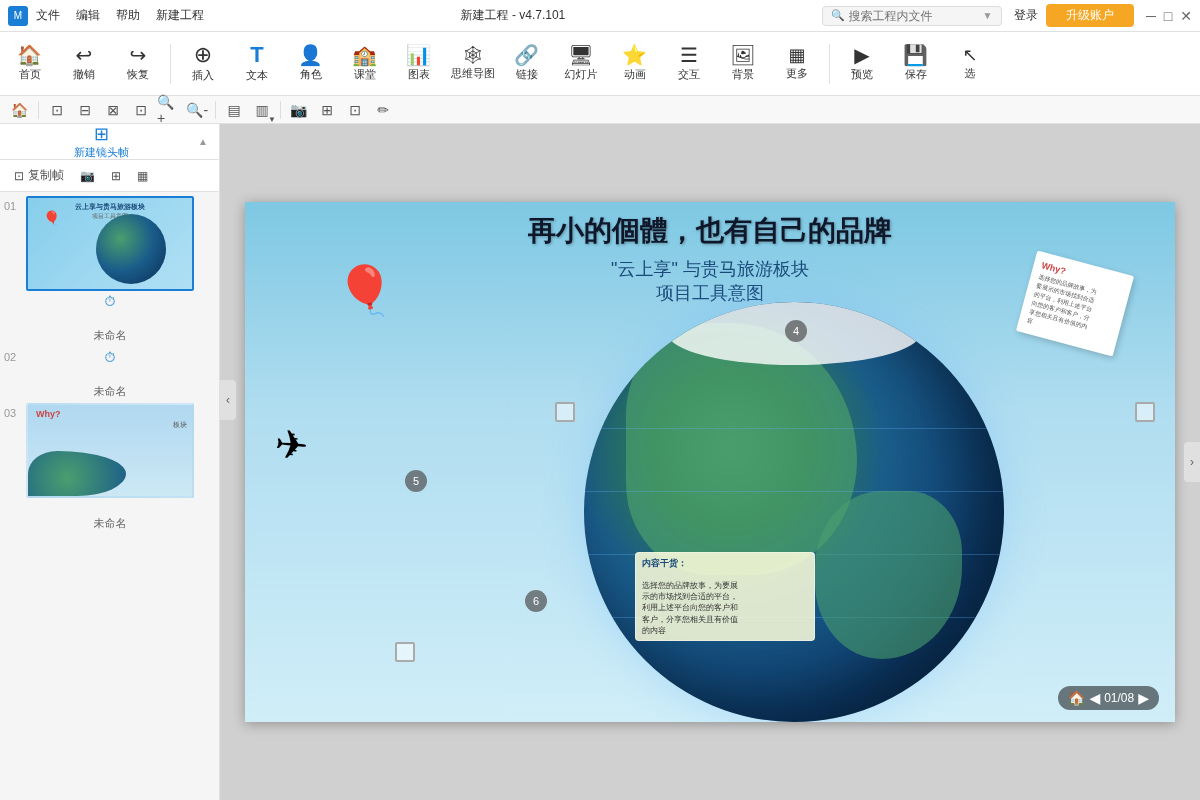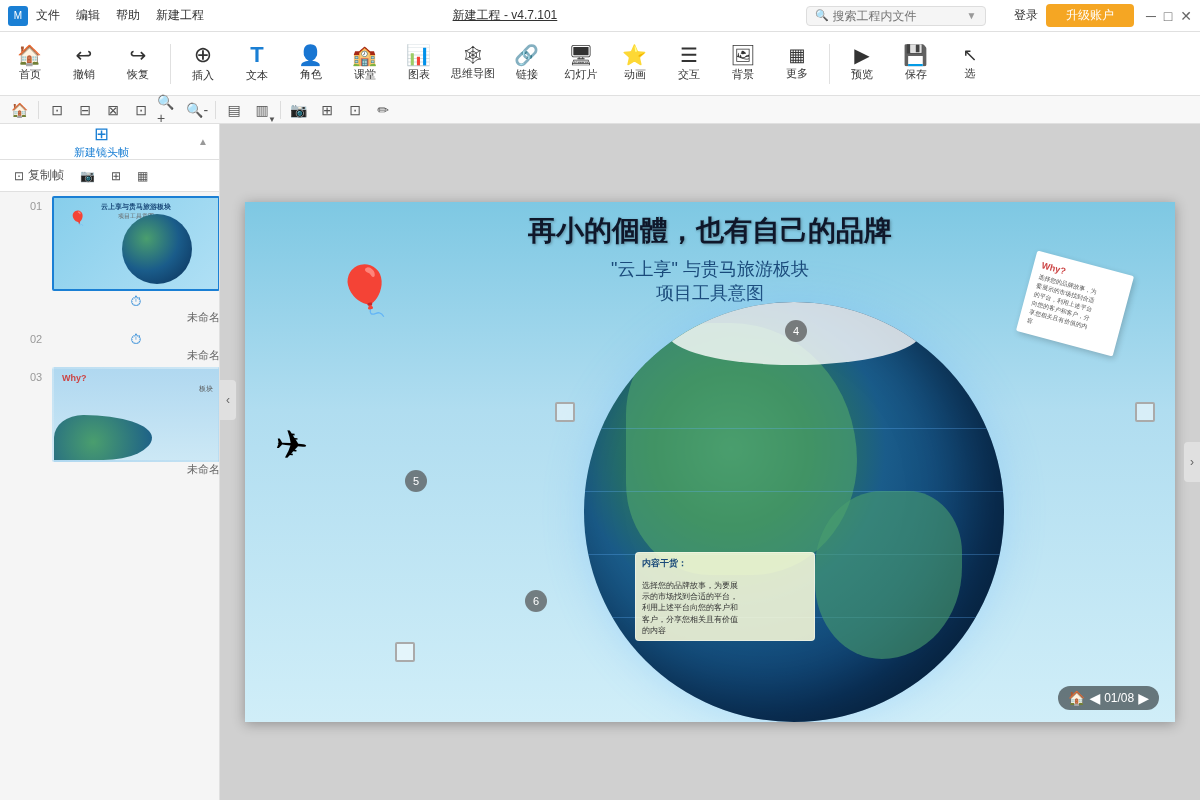--- a/index.html
+++ b/index.html
@@ -6,26 +6,26 @@
     body { font-family: 'Microsoft YaHei', Arial, sans-serif; background: #f0f0f0; width: 1200px; height: 800px; overflow: hidden; font-size: 12px; }
 
     
     #title-bar {
       display: flex; align-items: center; height: 32px; background: #fff;
       border-bottom: 1px solid #e0e0e0; padding: 0 8px; user-select: none;
     }
     #title-bar .app-icon { width: 20px; height: 20px; background: #1a7fd4; border-radius: 3px; display: flex; align-items: center; justify-content: center; color: #fff; font-size: 10px; margin-right: 8px; }
     #title-bar .menu-items { display: flex; gap: 16px; font-size: 12px; color: #333; }
     #title-bar .menu-items span { cursor: pointer; }
-    #title-bar .title { flex: 1; text-align: center; font-size: 12px; color: #333; text-decoration: underline; }
+    #title-bar .title { flex: 1; text-align: center; font-size: 12px; color: #333; }
     #title-bar .search-box { display: flex; align-items: center; background: #f5f5f5; border: 1px solid #ddd; border-radius: 4px; padding: 2px 8px; width: 180px; }
     #title-bar .search-box input { border: none; background: transparent; outline: none; font-size: 12px; width: 130px; color: #666; }
     #title-bar .search-icon { color: #999; margin-right: 4px; font-size: 11px; }
     #title-bar .search-arrow { color: #999; font-size: 10px; margin-left: 4px; }
-    #title-bar .auth-btns { display: flex; gap: 8px; align-items: center; margin-left: 28px; }
+    #title-bar .auth-btns { display: flex; gap: 8px; align-items: center; margin-left: 12px; }
     #title-bar .login-btn { font-size: 12px; color: #333; cursor: pointer; }
     #title-bar .upgrade-btn { background: #f5a623; color: #fff; border: none; border-radius: 4px; padding: 3px 20px; font-size: 12px; cursor: pointer; }
     #title-bar .window-controls { display: flex; gap: 8px; margin-left: 12px; }
     #title-bar .window-controls span { font-size: 14px; cursor: pointer; color: #666; }
 
     
     #toolbar {
       display: flex; align-items: center; height: 64px; background: #fff;
       border-bottom: 1px solid #e0e0e0; padding: 0 4px; gap: 2px;
     }
@@ -73,27 +73,27 @@
     }
     #sidebar-tools {
       display: flex; align-items: center; height: 32px; padding: 0 8px; gap: 4px;
       background: #fff; border-bottom: 1px solid #e0e0e0;
     }
     .sidebar-tool { display: flex; align-items: center; gap: 4px; cursor: pointer; color: #555; font-size: 12px; padding: 2px 6px; }
     .slide-list { flex: 1; overflow-y: auto; padding: 4px; }
     .slide-item {
       display: flex; align-items: flex-start; gap: 4px; margin-bottom: 4px; cursor: pointer;
     }
-    .slide-num { color: #999; font-size: 11px; min-width: 18px; padding-top: 4px; margin-left: 26px; }
+    .slide-num { color: #999; font-size: 11px; min-width: 18px; padding-top: 4px; }
     .slide-thumb {
       width: 168px; height: 95px; background: #e8f4fd; border: 2px solid transparent;
       border-radius: 2px; overflow: hidden; position: relative;
     }
     .slide-thumb.selected { border-color: #1a7fd4; }
-    .slide-label { font-size: 11px; color: #666; text-align: right; width: 168px; margin-top: 0; }
+    .slide-label { font-size: 11px; color: #666; text-align: center; width: 168px; margin-top: 18px; }
     .slide-item-wrapper { display: flex; flex-direction: column; align-items: center; }
     .time-icon { color: #1a7fd4; font-size: 14px; text-align: center; width: 168px; margin-top: 2px; }
     .thumb-1 { background: linear-gradient(135deg, #87ceeb 0%, #b0e0f5 100%); }
     .thumb-2 { background: linear-gradient(135deg, #cce8f5 0%, #e0f0fa 100%); }
     .thumb-3 { background: linear-gradient(135deg, #b0d8f0 0%, #d0e8f5 100%); }
 
     
     #collapse-btn {
       position: absolute; left: 220px; top: 50%; transform: translateY(-50%);
       width: 16px; height: 40px; background: #e0e0e0; border-radius: 0 4px 4px 0;

